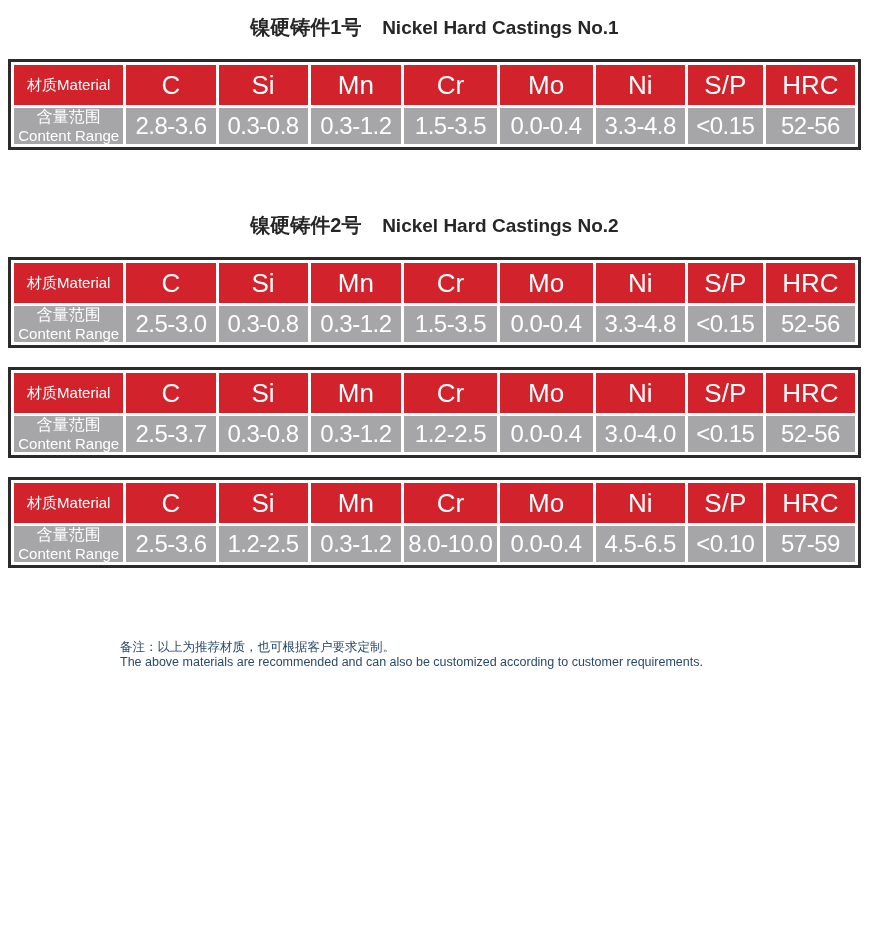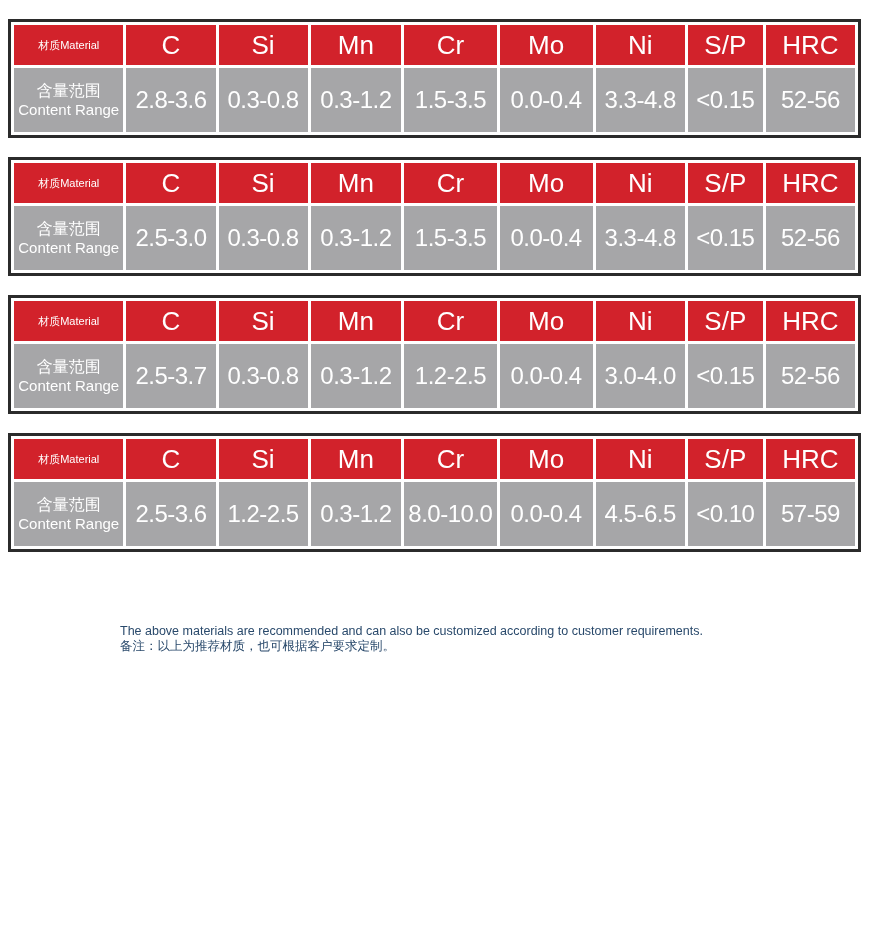--- a/index.html
+++ b/index.html
@@ -40,45 +40,49 @@
     color: #ffffff;
     overflow: visible;
     white-space: nowrap;
   }
   table.spec th {
     background: var(--header-bg, #d2222b);
     font-weight: 400;
     font-size: 26px;
     height: 40px;
   }
-  table.spec th.mat { font-size: 11px; }
+  table.spec th.mat { font-size: 15px; }
   table.spec td {
     background: var(--row-bg, #a6a6a8);
     font-size: 24px;
     letter-spacing: -0.5px;
-    height: 64px;
+    height: 36px;
     margin-left: 32px;
   }
   table.spec td.rl { font-size: 16px; letter-spacing: 0; line-height: 1.15; }
   td.rl .le { display: block; font-size: 15px; }
 
   .note {
     margin: 72px 0 0 120px;
     color: var(--note-color, #29496b);
     font-size: 12.5px;
     line-height: 15px;
   }
   .note div { white-space: nowrap; }
 </style>
 </head>
 <body>
 
 <div class="page">
 
   <section class="sec-1">
+    <h2 class="section-title">
+      <span class="title-zh">镍硬铸件1号</span>
+      <span class="title-en">Nickel Hard Castings No.1</span>
+    </h2>
     <table class="spec">
       <colgroup>
         <col style="width:13.4%">
           <col style="width:10.9%">
           <col style="width:10.9%">
           <col style="width:11.1%">
           <col style="width:11.3%">
           <col style="width:11.4%">
           <col style="width:10.9%">
           <col style="width:9.2%">
@@ -108,20 +112,24 @@
         <td>0.0-0.4</td>
         <td>3.3-4.8</td>
         <td>&lt;0.15</td>
         <td>52-56</td>
       </tr>
     </tbody>
       </table>
   </section>
 
   <section class="sec-2">
+    <h2 class="section-title">
+      <span class="title-zh">镍硬铸件2号</span>
+      <span class="title-en">Nickel Hard Castings No.2</span>
+    </h2>
     <table class="spec">
       <colgroup>
         <col style="width:13.4%">
           <col style="width:10.9%">
           <col style="width:10.9%">
           <col style="width:11.1%">
           <col style="width:11.3%">
           <col style="width:11.4%">
           <col style="width:10.9%">
           <col style="width:9.2%">
@@ -237,17 +245,17 @@
         <td>0.0-0.4</td>
         <td>4.5-6.5</td>
         <td>&lt;0.10</td>
         <td>57-59</td>
       </tr>
     </tbody>
       </table>
   </section>
 
   <div class="note">
+    <div>备注：以上为推荐材质，也可根据客户要求定制。</div>
     <div>The above materials are recommended and can also be customized according to customer requirements.</div>
-    <div>备注：以上为推荐材质，也可根据客户要求定制。</div>
   </div>
 
 </div>
 
 </body></html>

